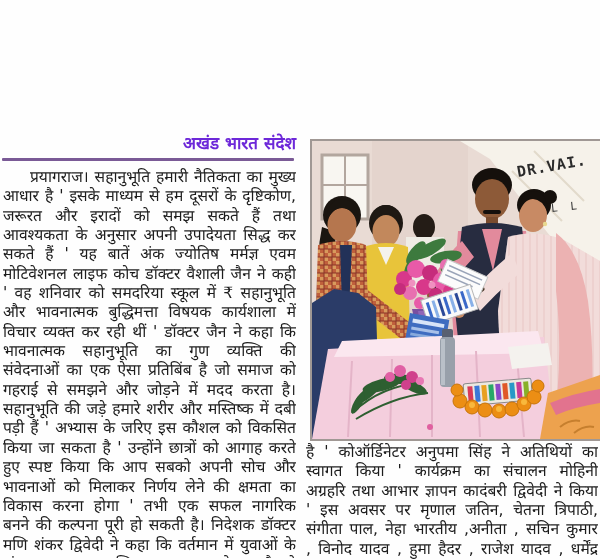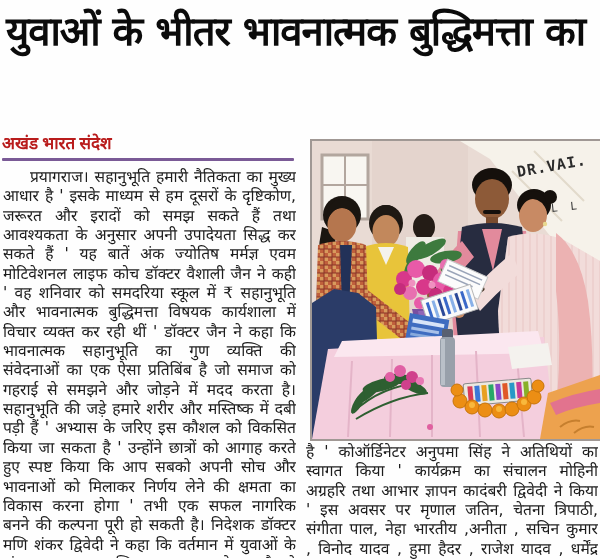--- a/index.html
+++ b/index.html
@@ -12,21 +12,21 @@
   .headline{
     position:absolute;left:6px;top:2px;width:590px;
     font-weight:700;color:#0b0b0b;
   }
   .headline .fitline{
     display:inline-block;white-space:nowrap;
     font-size:40px;line-height:59px;letter-spacing:-1px;
   }
   .byline{
     position:absolute;left:2px;top:131px;width:294px;
-    text-align:left;font-size:17px;font-weight:700;color:#b91c1c;font-family:Liberation Serif, serif;
+    text-align:right;font-size:17px;font-weight:700;color:#6d28d9;
   }
   .rule{
     position:absolute;left:2px;top:158px;width:292px;height:3px;
     border-radius:1px;
   }
   .bodycol{
     font-size:15.6px;line-height:19.35px;text-align:justify;text-align-last:justify;
     color:#1c1c1c;overflow:hidden;word-spacing:1px;
   }
   .leftcol{
@@ -42,21 +42,21 @@
   }
   .photo svg{display:block;}
   .banner-txt{font-family:"DejaVu Sans Mono",monospace;}
 </style>
 </head>
 <body>
 
 <div class="page">
 
   <div class="headline" style="color: rgb(11, 11, 11);">
-    <span class="fitline">युवाओं के भीतर भावनात्मक बुद्धिमत्ता का</span><br>
+    <br>
   </div>
 
   <div class="byline">अखंड भारत संदेश</div>
   <div class="rule" id="byline-rule" style="background: rgb(122, 90, 150);"></div>
 
   <div class="bodycol leftcol">प्रयागराज। सहानुभूति हमारी नैतिकता का मुख्य आधार है ' इसके माध्यम से हम दूसरों के दृष्टिकोण, जरूरत और इरादों को समझ सकते हैं तथा आवश्यकता के अनुसार अपनी उपादेयता सिद्ध कर सकते हैं ' यह बातें अंक ज्योतिष मर्मज्ञ एवम मोटिवेशनल लाइफ कोच डॉक्टर वैशाली जैन ने कही ' वह शनिवार को समदरिया स्कूल में ₹ सहानुभूति और भावनात्मक बुद्धिमत्ता विषयक कार्यशाला में विचार व्यक्त कर रही थीं ' डॉक्टर जैन ने कहा कि भावनात्मक सहानुभूति का गुण व्यक्ति की संवेदनाओं का एक ऐसा प्रतिबिंब है जो समाज को गहराई से समझने और जोड़ने में मदद करता है। सहानुभूति की जड़े हमारे शरीर और मस्तिष्क में दबी पड़ी हैं ' अभ्यास के जरिए इस कौशल को विकसित किया जा सकता है ' उन्होंने छात्रों को आगाह करते हुए स्पष्ट किया कि आप सबको अपनी सोच और भावनाओं को मिलाकर निर्णय लेने की क्षमता का विकास करना होगा ' तभी एक सफल नागरिक बनने की कल्पना पूरी हो सकती है। निदेशक डॉक्टर मणि शंकर द्विवेदी ने कहा कि वर्तमान में युवाओं के अंदर भावनात्मक बुद्धिमत्ता का ह्रास हो रहा है जो भविष्य के लिए घातक है ' जबकि यह स्वयं और दूसरों के साथ सफल संबंध बनाने और निभाने की महत्वपूर्ण कुंजी</div>
 
   <div class="photo">
     <svg width="288" height="298" viewBox="0 0 288 298" xmlns="http://www.w3.org/2000/svg">
       <defs>

